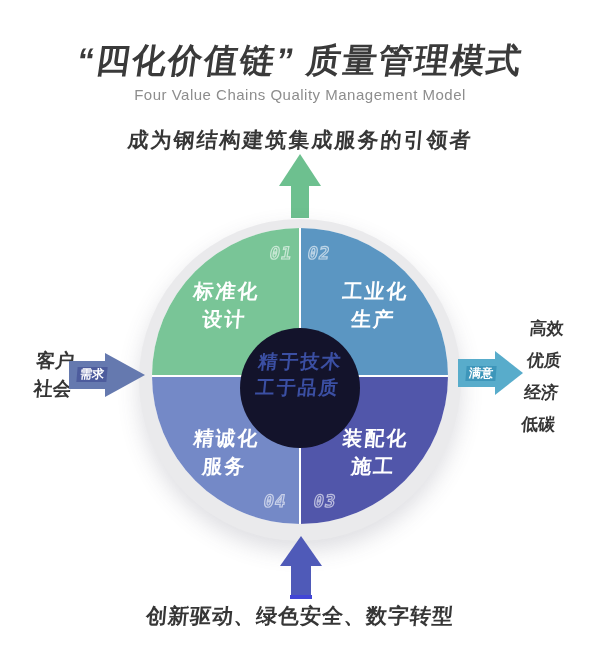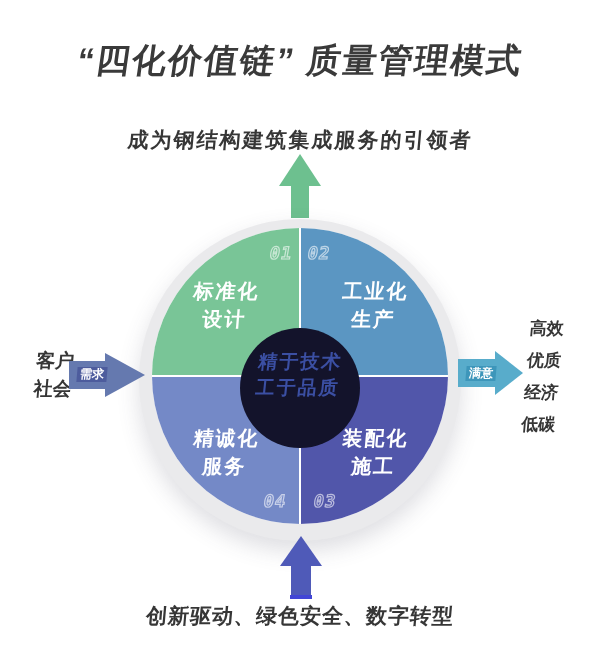--- a/index.html
+++ b/index.html
@@ -89,20 +89,21 @@
     font-size:17px;font-weight:700;line-height:32px;color:#363636;transform:skewX(-5deg);}
   .caption{position:absolute;left:0;top:602px;width:600px;text-align:center;
     font-size:21px;font-weight:700;color:#363636;letter-spacing:1px;transform:skewX(-5deg);}
 </style>
 </head>
 <body>
 
 <div class="stage">
 
   <div class="title">“四化价值链” 质量管理模式</div>
+  <div class="subtitle">Four Value Chains Quality Management Model</div>
   <div class="tagline">成为钢结构建筑集成服务的引领者</div>
 
   <div class="a-top-head"></div>
   <div class="a-top-tail"></div>
 
   <div class="ring"></div>
 
   <div class="quads">
     <div class="q q-tl"></div>
     <div class="q q-tr"></div>

